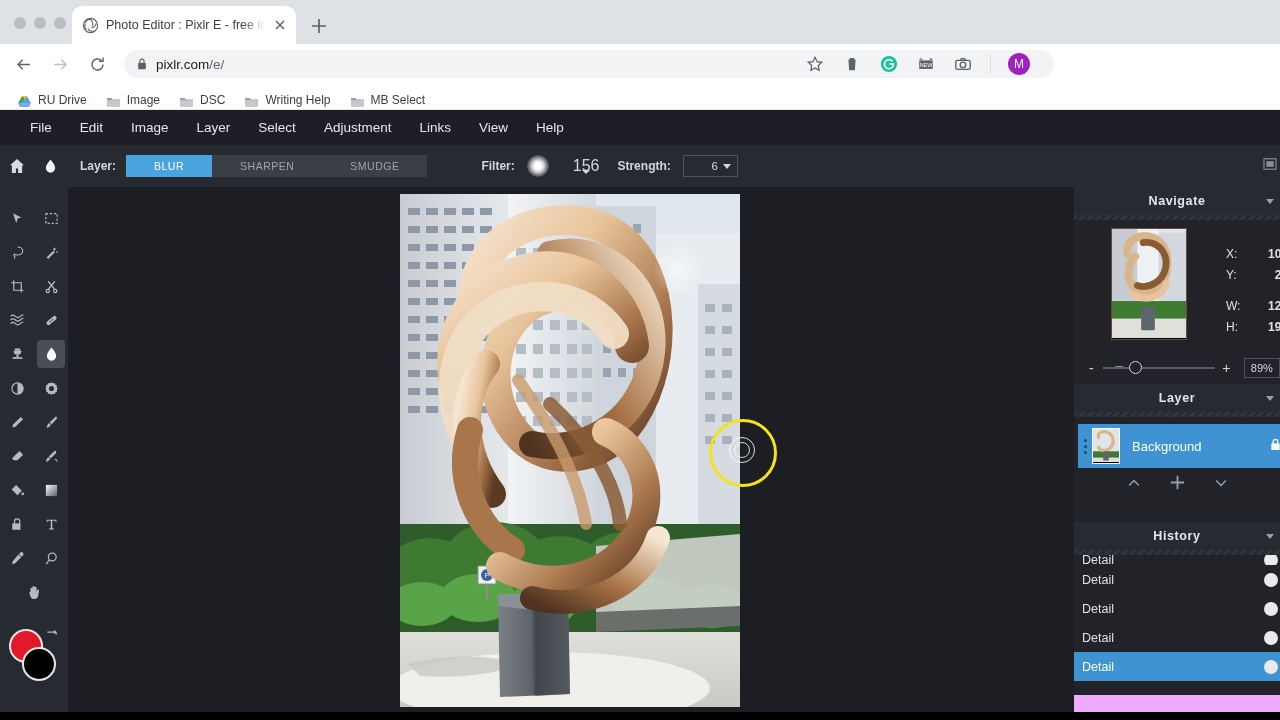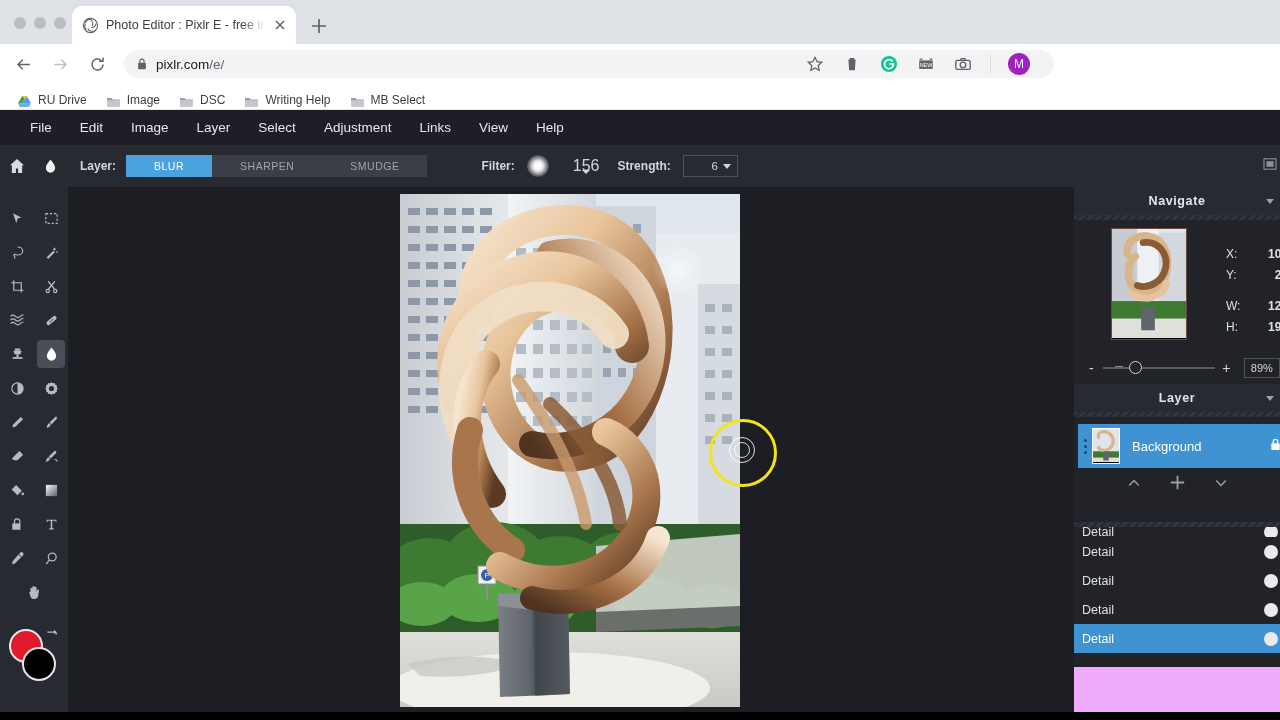--- a/index.html
+++ b/index.html
@@ -845,20 +845,24 @@
             </svg></span>
         <span><svg viewBox="0 0 20 20" width="19" height="19">
               <path d="M10 3v14M3 10h14" stroke="#9aa0a8" stroke-width="1.9" fill="none"></path>
             </svg></span>
         <span><svg viewBox="0 0 20 20" width="16" height="16">
               <path d="M4 7l6 6 6-6" fill="none" stroke="#9aa0a8" stroke-width="1.8"></path>
             </svg></span>
       </div>
     </div>
 
+    <div class="panel-head">
+      <span>History</span>
+      <span class="pcaret"></span>
+    </div>
     <div class="hatch"></div>
     <div class="hist-body">
       <div class="hist-item hist-partial">
         <span>Detail</span>
         <span class="hicon"></span>
       </div>
       <div class="hist-item">
         <span>Detail</span>
         <span class="hicon"></span>
       </div>

